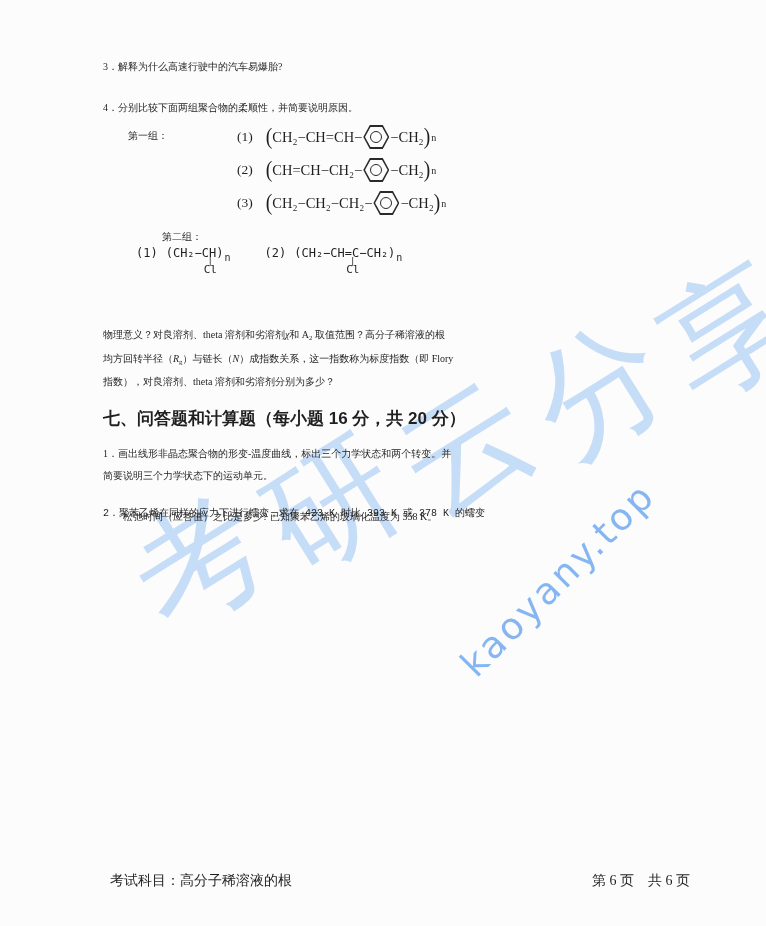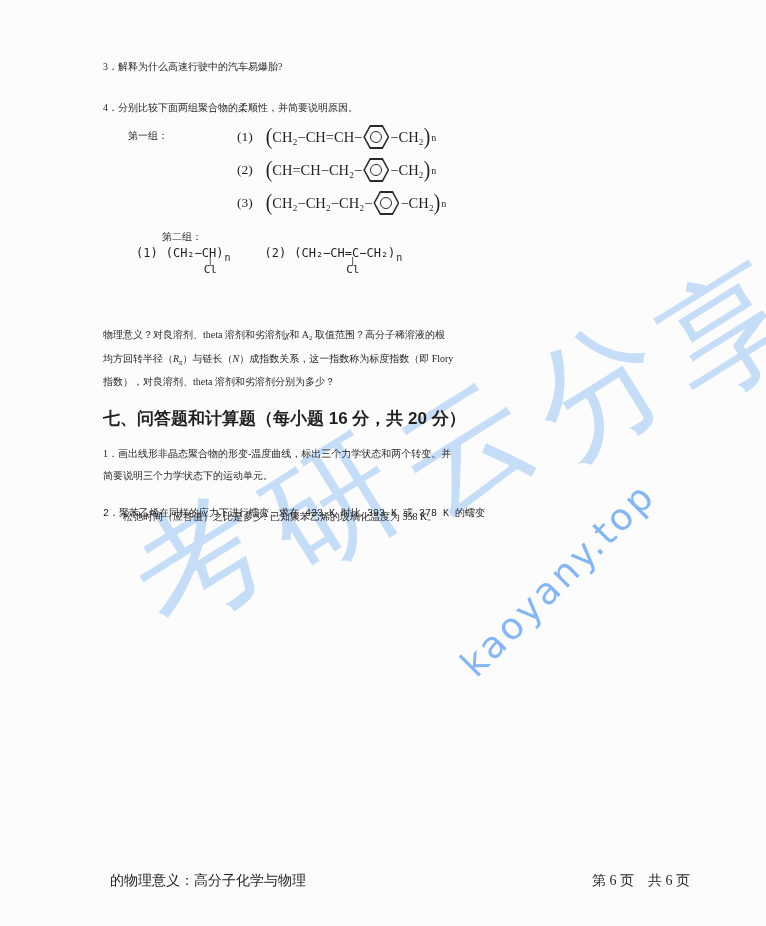--- a/index.html
+++ b/index.html
@@ -138,16 +138,16 @@
   <div class="abs bodytext" style="left:103px;top:325px;"><span>物理意义？对良溶剂、theta 溶剂和劣溶剂</span><span class="it">χ</span><span>和 A</span><span class="sb">2</span><span> 取值范围？高分子稀溶液的根</span></div>
   <div class="abs bodytext" style="left:103px;top:349px;"><span>均方回转半径（</span><span class="it">R</span><span class="sb">g</span><span>）与链长（</span><span class="it">N</span><span>）成指数关系，这一指数称为标度指数（即 Flory</span></div>
   <div class="abs bodytext" style="left:103px;top:372px;"><span>指数），对良溶剂、theta 溶剂和劣溶剂分别为多少？</span></div>
 
   <div class="abs heading" style="left:103px;top:407px;">七、问答题和计算题（每小题 16 分，共 20 分）</div>
   <div class="abs bodytext" style="left:103px;top:444px;">1．画出线形非晶态聚合物的形变-温度曲线，标出三个力学状态和两个转变。并</div>
   <div class="abs bodytext" style="left:103px;top:466px;">简要说明三个力学状态下的运动单元。</div>
   <div class="abs bodytext" style="left:103px;top:504px;font-family:Liberation Mono, monospace;">2．聚苯乙烯在同样的应力下进行蠕变，求在 423 K 时比 393 K 或 378 K 的蠕变</div>
   <div class="abs bodytext" style="left:103px;top:507px;margin-left:20px;">松弛时间（应答值）之比是多少? 已知聚苯乙烯的玻璃化温度为 358 K。</div>
 
-  <div class="abs footer" style="left:110px;top:872px;">的物理意义：高分子化学与物理</div>
+  <div class="abs footer" style="left:110px;top:872px;">考试科目：高分子稀溶液的根</div>
   <div class="abs footer" style="left:592px;top:872px;">第 6 页　共 6 页</div>
 
 </div>
 
 </body></html>

